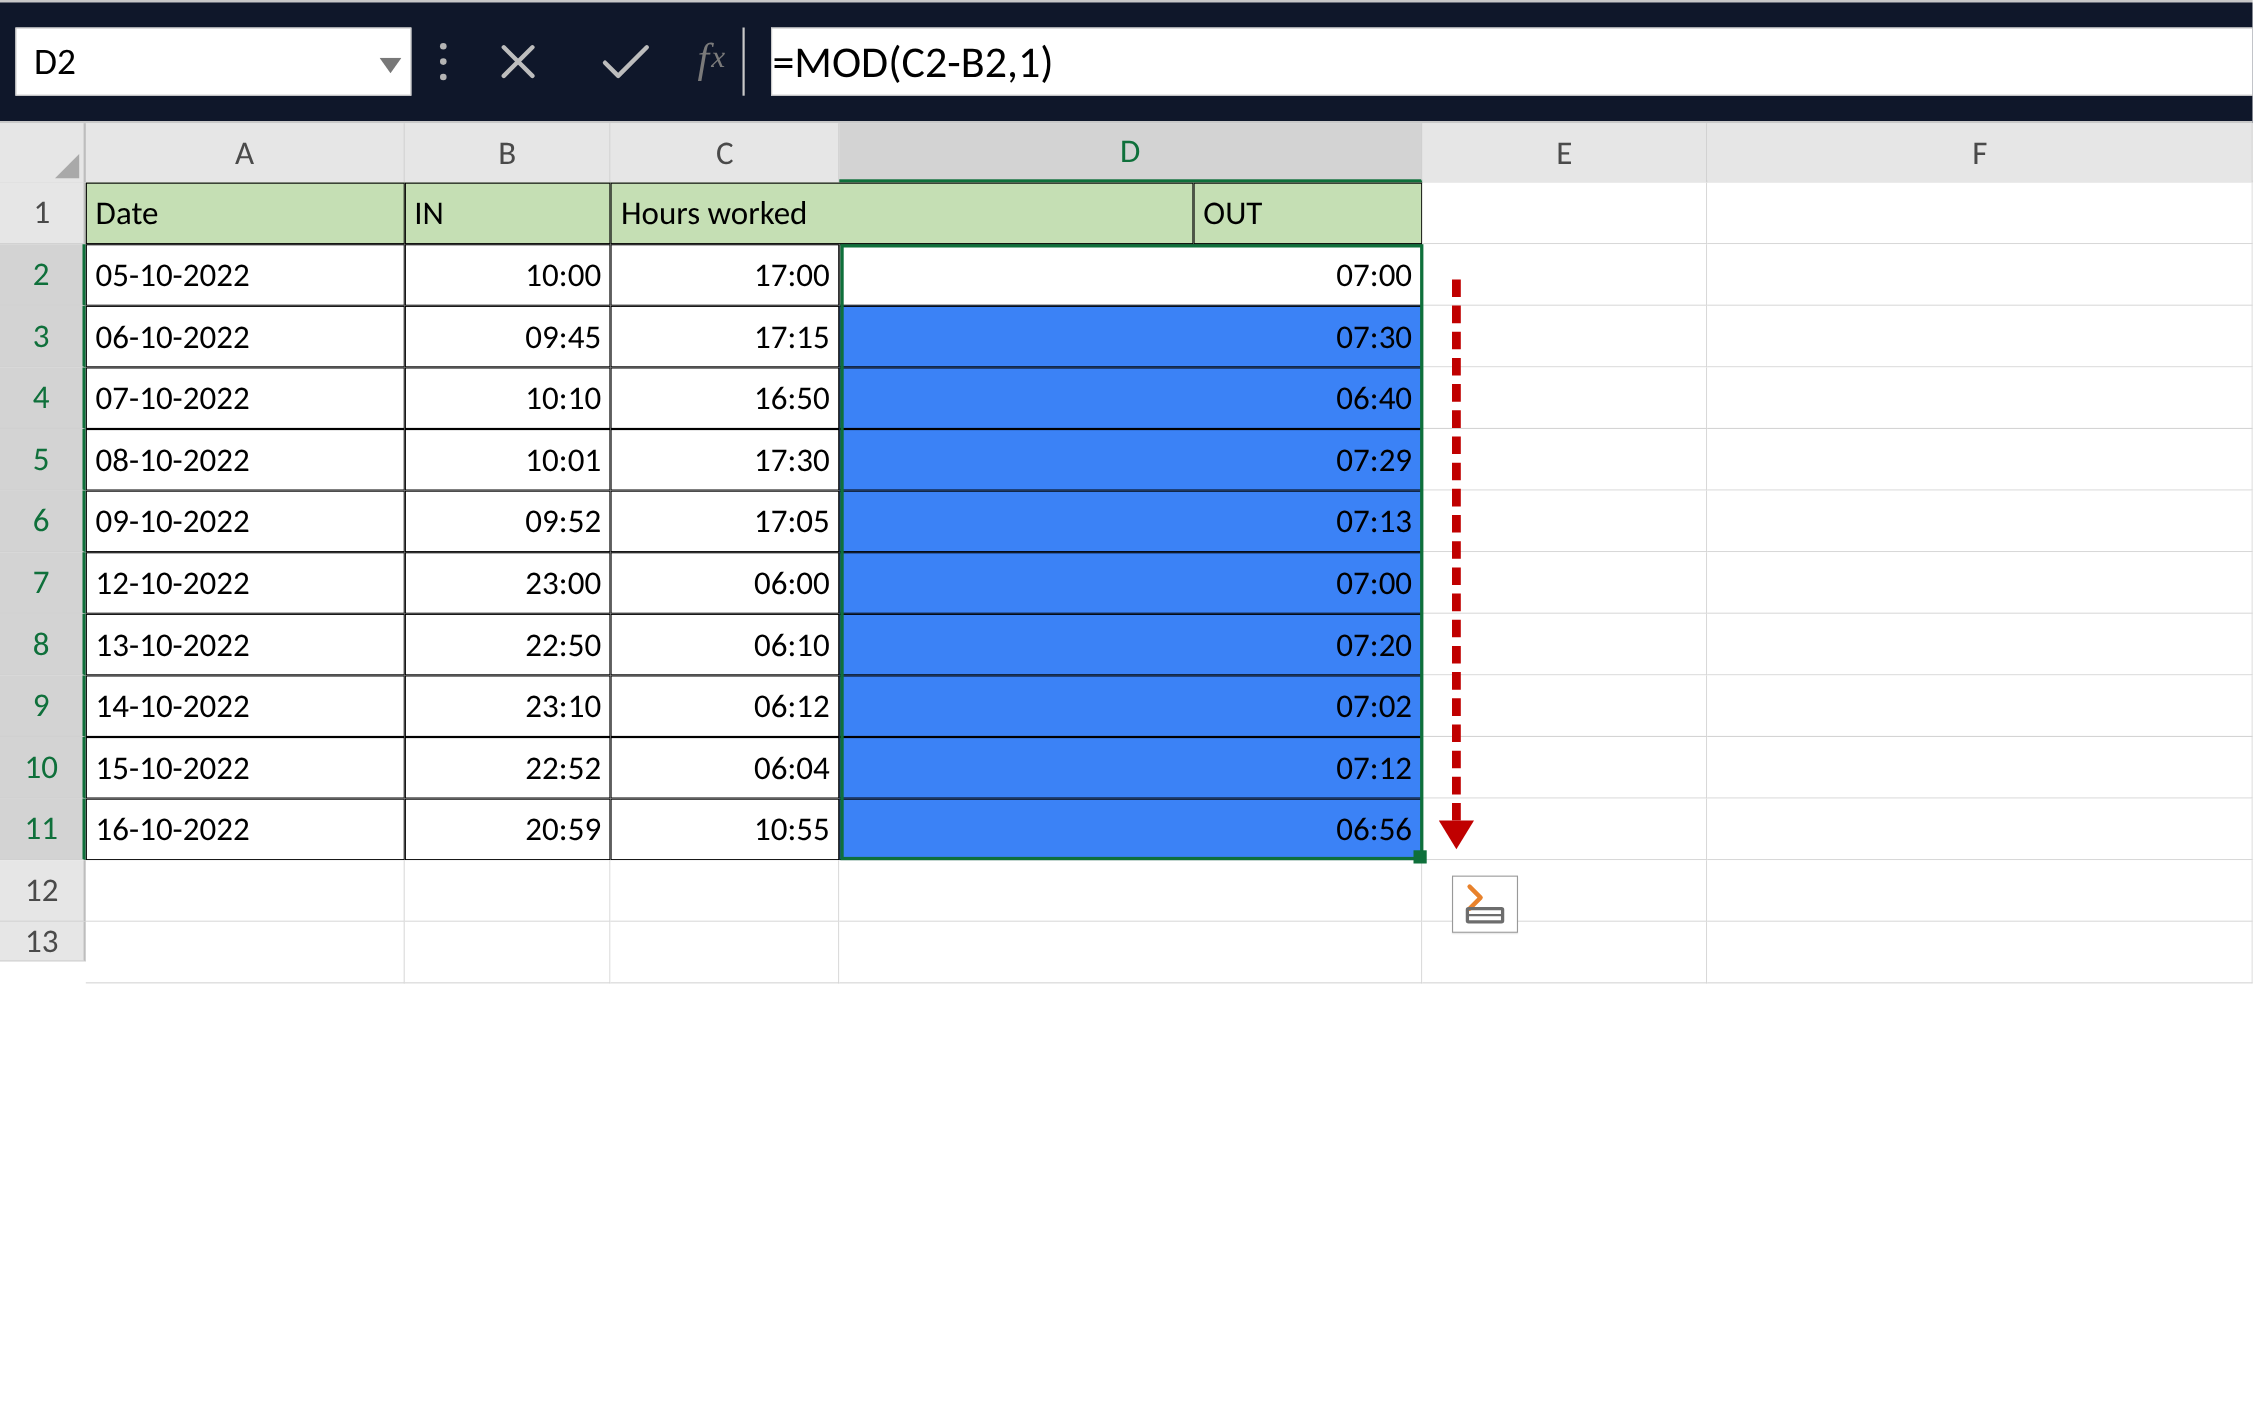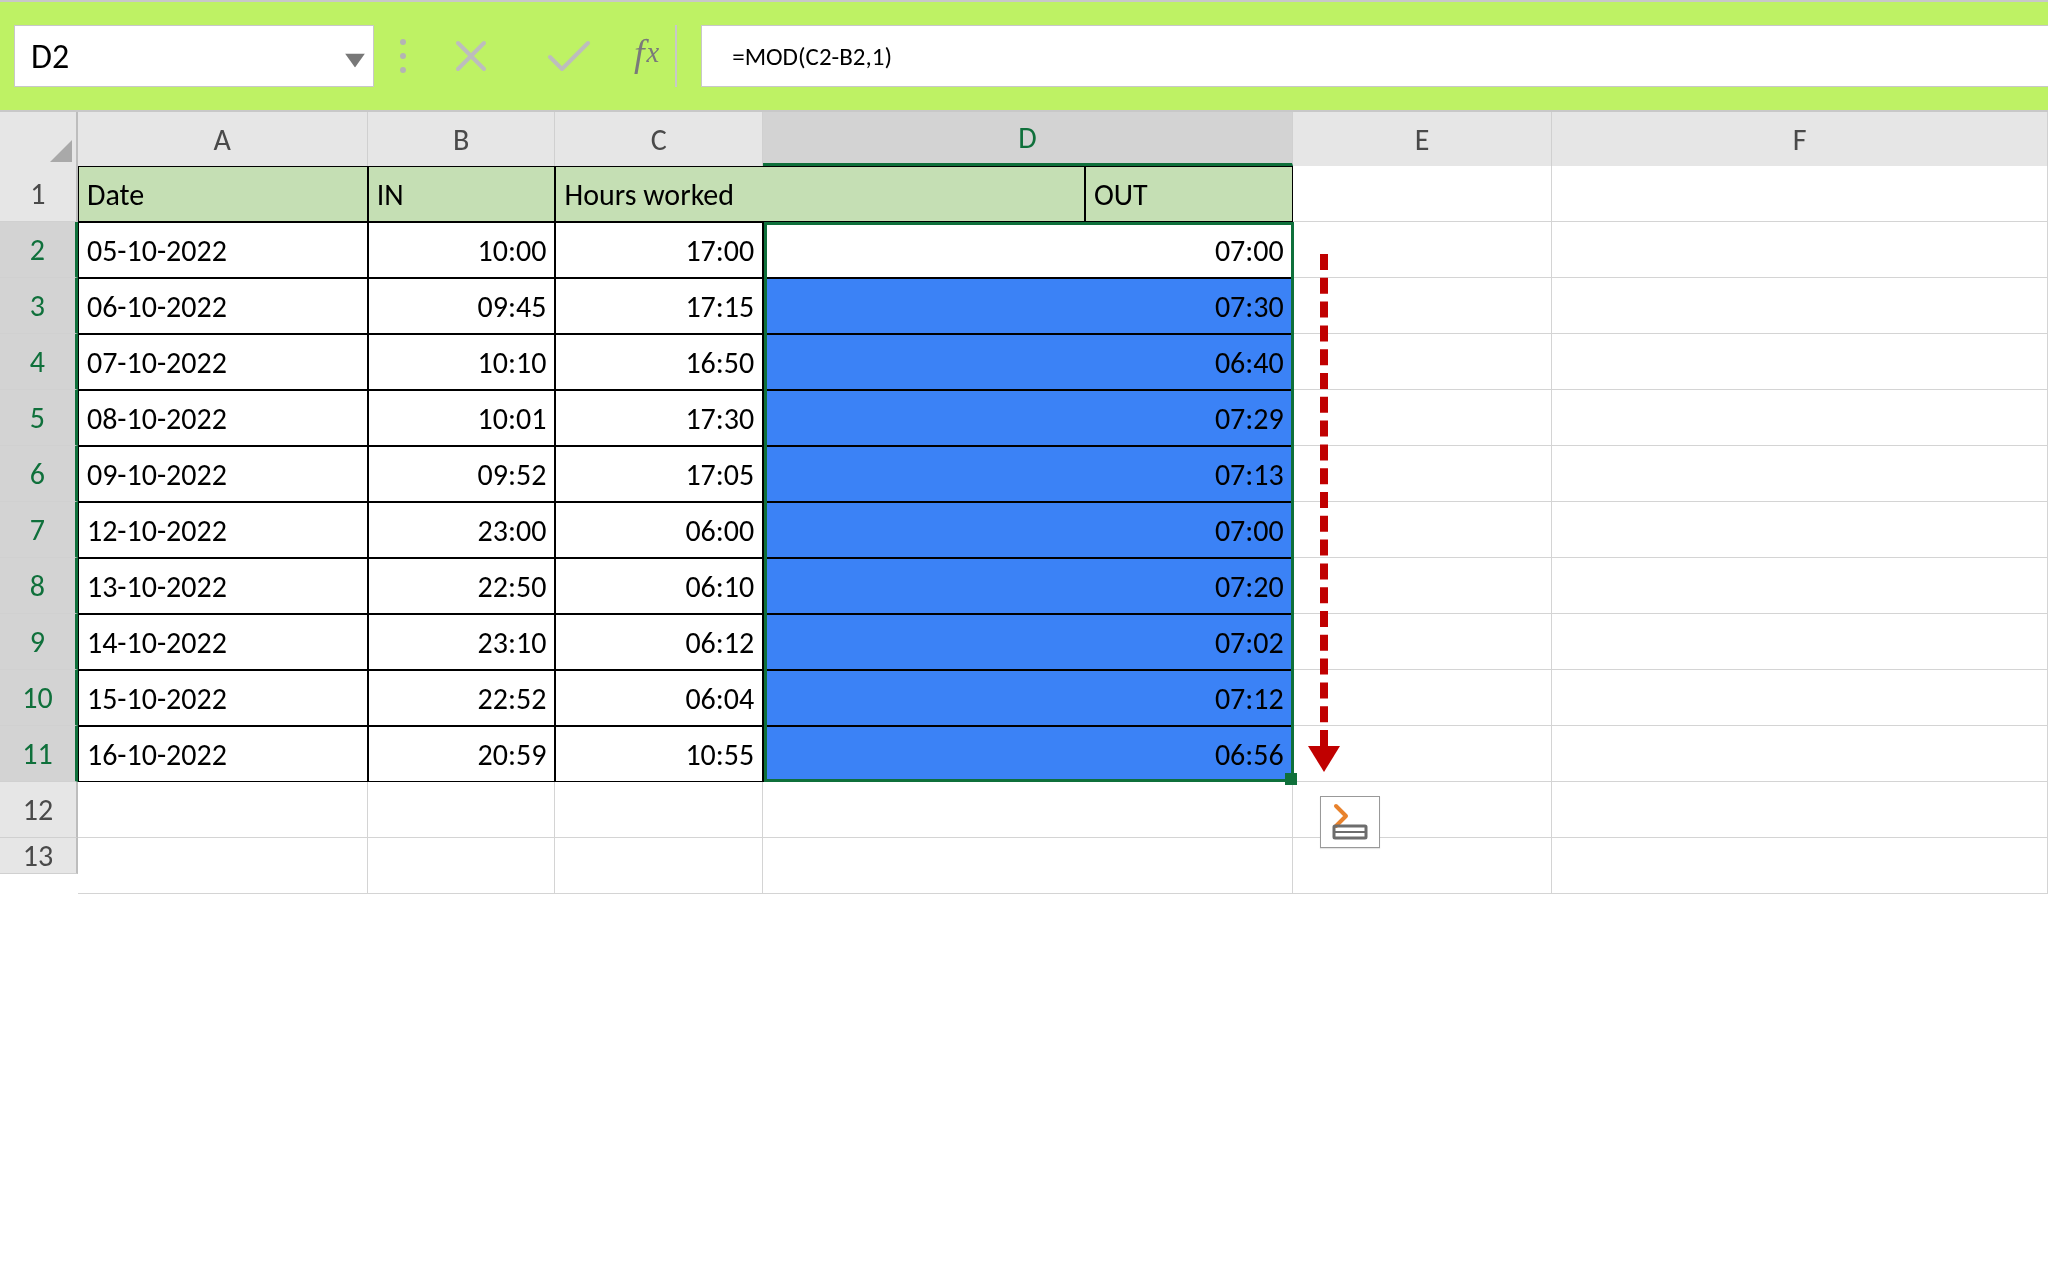--- a/index.html
+++ b/index.html
@@ -18,21 +18,21 @@
     position: relative;
     overflow: hidden;
     border-top: 2px solid #c8c8c8;
   }
 
   
   .fbar {
     display: flex;
     align-items: center;
     height: 110px;
-    background: #bef264;
+    background: #0f172a;
     border-bottom: 2px solid #c8c8c8;
     padding-left: 14px;
     gap: 20px;
   }
   .namebox {
     width: 360px;
     height: 62px;
     background: #fff;
     border: 1.5px solid #c8c8c8;
     display: flex;
@@ -67,22 +67,22 @@
     display: flex;
     align-items: center;
   }
   .fx-label sub { font-size: 0.75em; font-style: italic; }
   .formula-input {
     flex: 1;
     height: 62px;
     background: #fff;
     border: 1.5px solid #c8c8c8;
     border-right: none;
-    font-size: 25px;
-    padding-left: 30px;
+    font-size: 40px;
+    padding-left: 0;
     display: flex;
     align-items: center;
     margin-left: 4px;
   }
 
   
   .grid {
     position: relative;
   }
   .col-headers {

